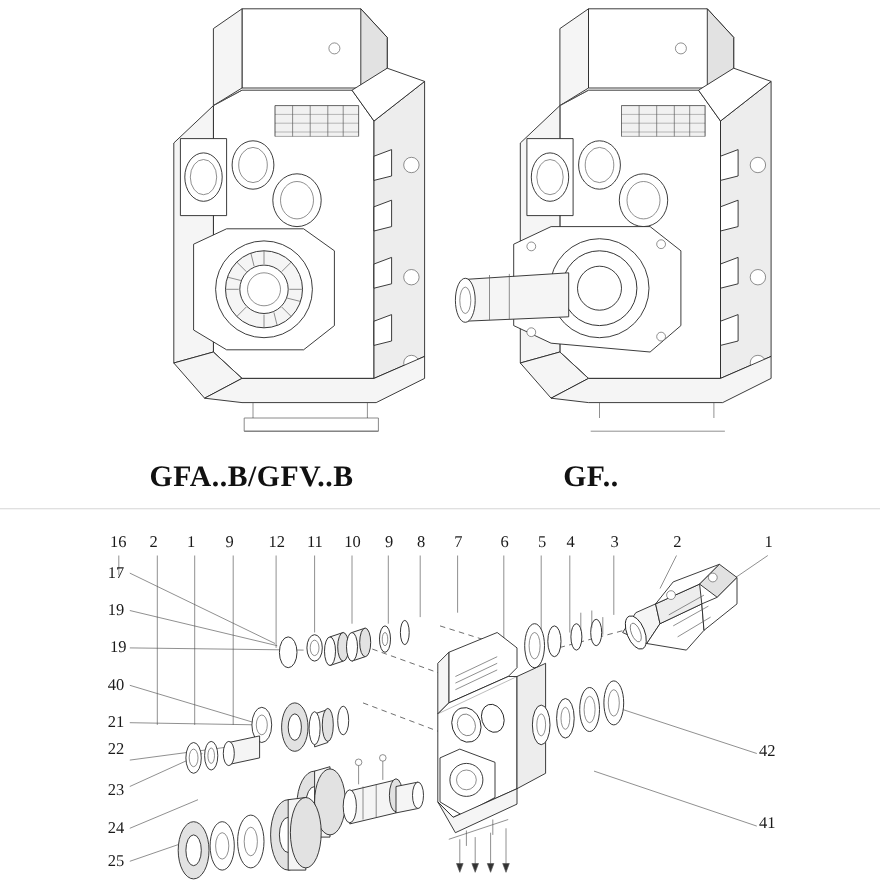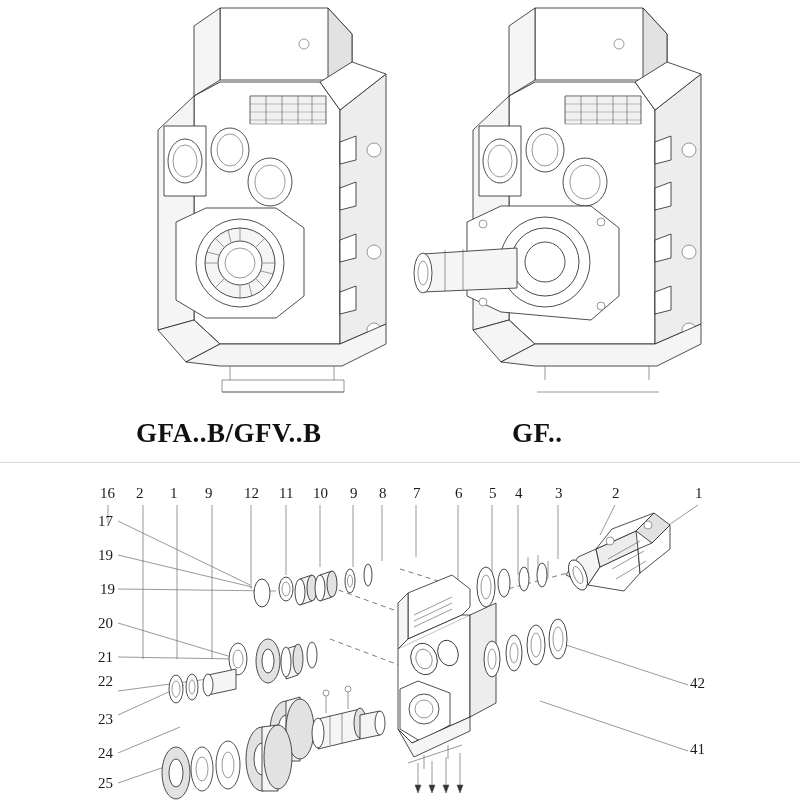--- a/index.html
+++ b/index.html
@@ -380,21 +380,21 @@
     <div class="num" style="left:455px;top:22px">6</div>
     <div class="num" style="left:489px;top:22px">5</div>
     <div class="num" style="left:515px;top:22px">4</div>
     <div class="num" style="left:555px;top:22px">3</div>
     <div class="num" style="left:612px;top:22px">2</div>
     <div class="num" style="left:695px;top:22px">1</div>
 
     <div class="num" style="left:98px;top:50px">17</div>
     <div class="num" style="left:98px;top:84px">19</div>
     <div class="num" style="left:100px;top:118px">19</div>
-    <div class="num" style="left:98px;top:152px">20</div>
+    <div class="num" style="left:98px;top:152px">40</div>
     <div class="num" style="left:98px;top:186px">21</div>
     <div class="num" style="left:98px;top:210px">22</div>
     <div class="num" style="left:98px;top:248px">23</div>
     <div class="num" style="left:98px;top:282px">24</div>
     <div class="num" style="left:98px;top:312px">25</div>
 
     <div class="num" style="left:690px;top:212px">42</div>
     <div class="num" style="left:690px;top:278px">41</div>
   </div>
 

